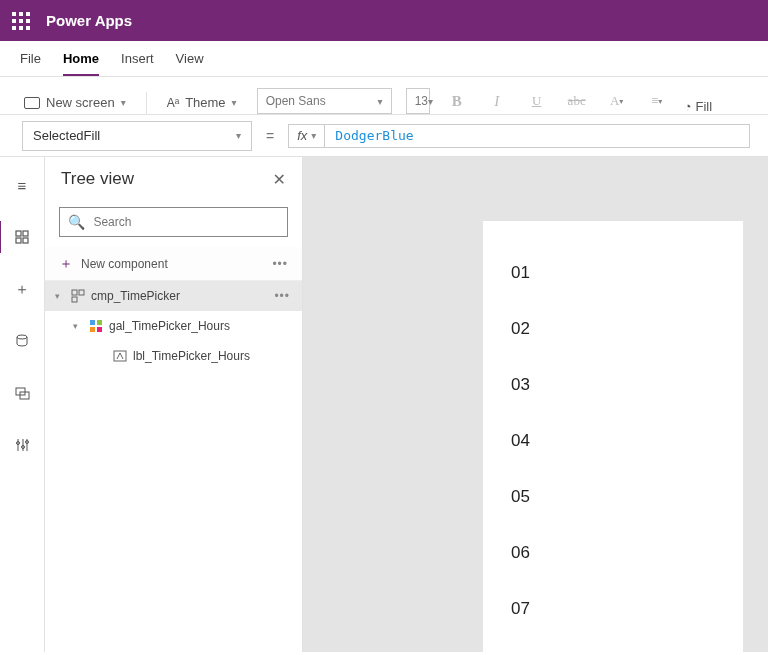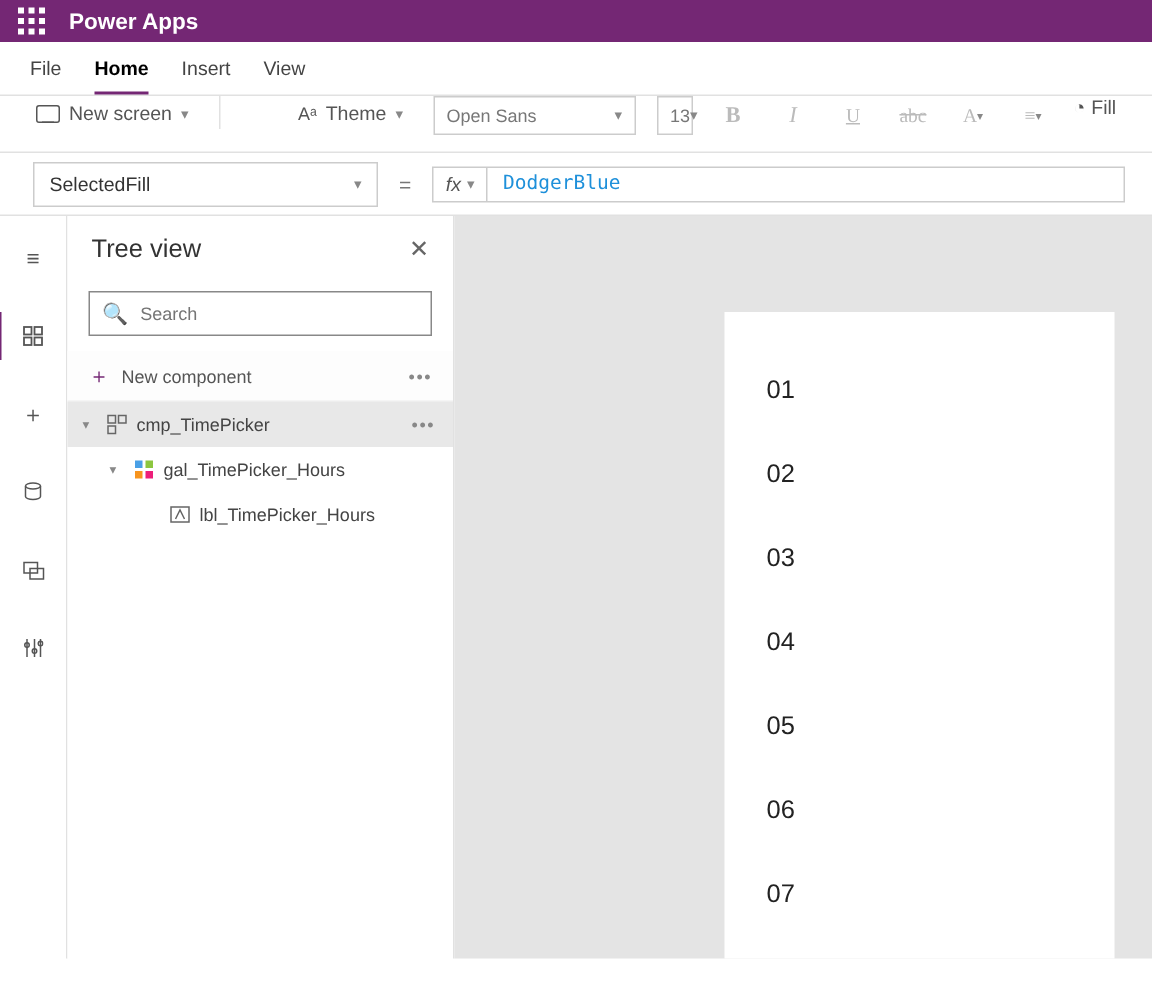--- a/index.html
+++ b/index.html
@@ -1,43 +1,43 @@
 <!DOCTYPE html>
 <html><head>
 <meta charset="utf-8">
 <style>
   * { box-sizing: border-box; margin: 0; padding: 0; font-family: "Segoe UI", Arial, sans-serif; }
   html, body { width: 768px; height: 655px; overflow: hidden; background: #fff; }
 
   
-  .topbar { height: 28px; background: #742774; color: #fff; display: flex; align-items: center; padding: 0 12px; }
+  .topbar { height: 41px; background: #742774; color: #fff; display: flex; align-items: center; padding: 0 12px; }
   .waffle { width: 18px; height: 18px; display: grid; grid-template-columns: repeat(3,4px); grid-template-rows: repeat(3,4px); gap: 3px; margin-right: 16px; }
   .waffle span { background: #fff; width: 4px; height: 4px; }
   .topbar-title { font-size: 15px; font-weight: 600; }
 
   
   .menubar { height: 36px; border-bottom: 1px solid #e1e1e1; display: flex; align-items: center; padding: 0 20px; gap: 22px; font-size: 13px; color: #444; }
   .menubar .menu-item { padding: 8px 0; cursor: pointer; }
   .menubar .menu-item.active { color: #000; font-weight: 600; border-bottom: 2px solid #742774; margin-bottom: -1px; }
 
   
-  .toolbar { height: 38px; border-bottom: 1px solid #e1e1e1; display: flex; align-items: flex-start; padding: 0 18px; gap: 14px; font-size: 13px; color: #555; }
+  .toolbar { height: 38px; border-bottom: 1px solid #e1e1e1; display: flex; align-items: flex-end; padding: 0 18px; gap: 14px; font-size: 13px; color: #555; }
   .tool-group { display: flex; align-items: center; gap: 6px; padding: 4px 6px; border-radius: 2px; }
   .tool-sep { width: 1px; height: 22px; background: #e1e1e1; }
   .tool-select { border: 1px solid #ccc; height: 26px; font-size: 12px; color: #777; padding: 0 8px; display: flex; align-items: center; background: #fff; }
   .font-name { width: 135px; justify-content: space-between; }
   .font-size { width: 24px; justify-content: space-between; }
   .chev { font-size: 10px; color: #888; }
   .fmt-btn { width: 26px; height: 26px; display: flex; align-items: center; justify-content: center; color: #bbb; font-family: Georgia, serif; }
   .fmt-bold { font-weight: bold; font-size: 15px; }
   .fmt-italic { font-style: italic; font-size: 15px; }
   .fill-btn { display: flex; align-items: center; gap: 4px; color: #555; }
   .icon-newscreen { width: 16px; height: 12px; border: 1.5px solid #555; border-radius: 2px; position: relative; }
   .icon-newscreen::after { content:""; position:absolute; bottom:-1.5px; left:3px; right:3px; height:1.5px; background:#555; }
-  .icon-theme { font-size: 12px; margin-left: 32px; }
+  .icon-theme { font-size: 12px; }
 
   
   .formulabar { height: 42px; border-bottom: 1px solid #e1e1e1; display: flex; align-items: center; padding: 0 18px 0 22px; gap: 10px; font-size: 13px; }
   .prop-select { width: 230px; height: 30px; border: 1px solid #ccc; display: flex; align-items: center; justify-content: space-between; padding: 0 10px; color: #333; background: #fff; }
   .eq { color: #777; font-size: 14px; padding: 0 4px; }
   .fx-box { border: 1px solid #ccc; height: 24px; display: flex; align-items: center; flex: 1; background: #fff; }
   .fx-label { padding: 0 8px; font-style: italic; font-family: Georgia, serif; color: #555; border-right: 1px solid #ccc; height: 100%; display: flex; align-items: center; gap: 4px; }
   .fx-label .chev { font-style: normal; }
   .fx-value { padding: 0 10px; color: #1e90da; font-family: Consolas, monospace; font-size: 13px; }
 

